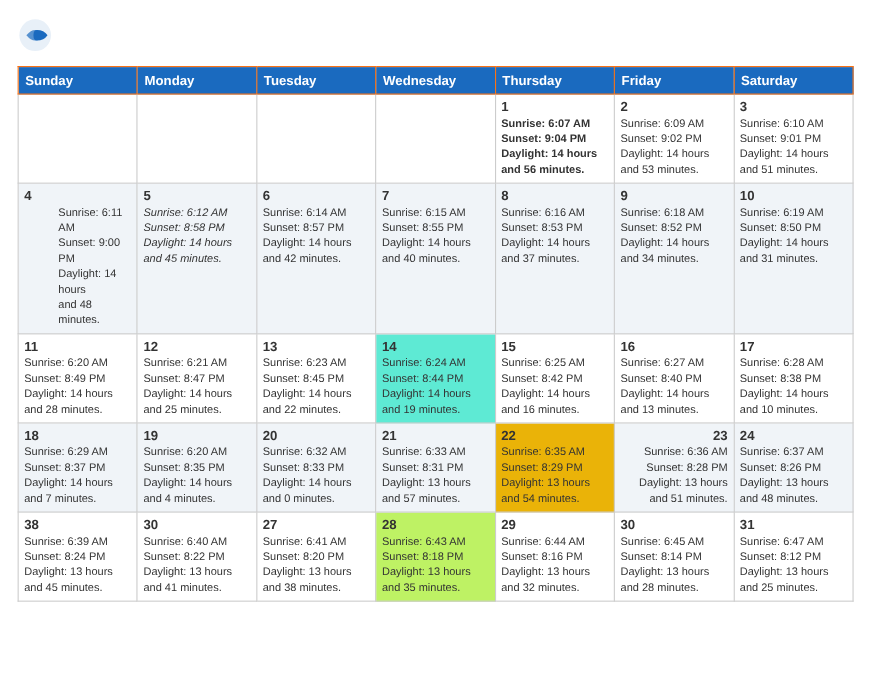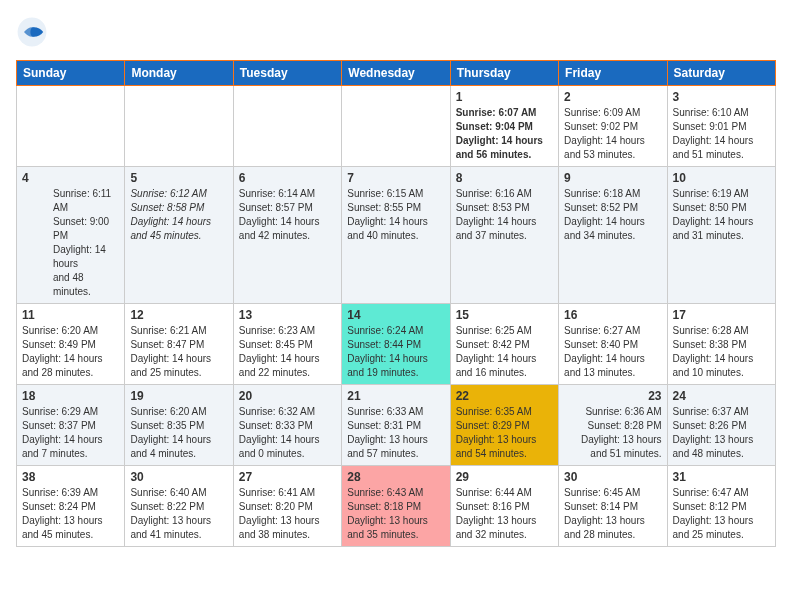--- a/index.html
+++ b/index.html
@@ -315,21 +315,21 @@
 Daylight: 13 hours
 and 41 minutes.</div>
         </td>
         <td style="background: rgb(255, 255, 255); margin-left: 10px;">
           <span class="day-num">27</span>
           <div class="day-info" style="white-space: pre-line;">Sunrise: 6:41 AM
 Sunset: 8:20 PM
 Daylight: 13 hours
 and 38 minutes.</div>
         </td>
-        <td style="background: #fca5a5; margin-top: 20px;">
+        <td style="background: #bef264; margin-top: 20px;">
           <span class="day-num">28</span>
           <div class="day-info" style="white-space: pre-line;">Sunrise: 6:43 AM
 Sunset: 8:18 PM
 Daylight: 13 hours
 and 35 minutes.</div>
         </td>
         <td style="background: rgb(255, 255, 255);">
           <span class="day-num">29</span>
           <div class="day-info" style="white-space: pre-line;">Sunrise: 6:44 AM
 Sunset: 8:16 PM

